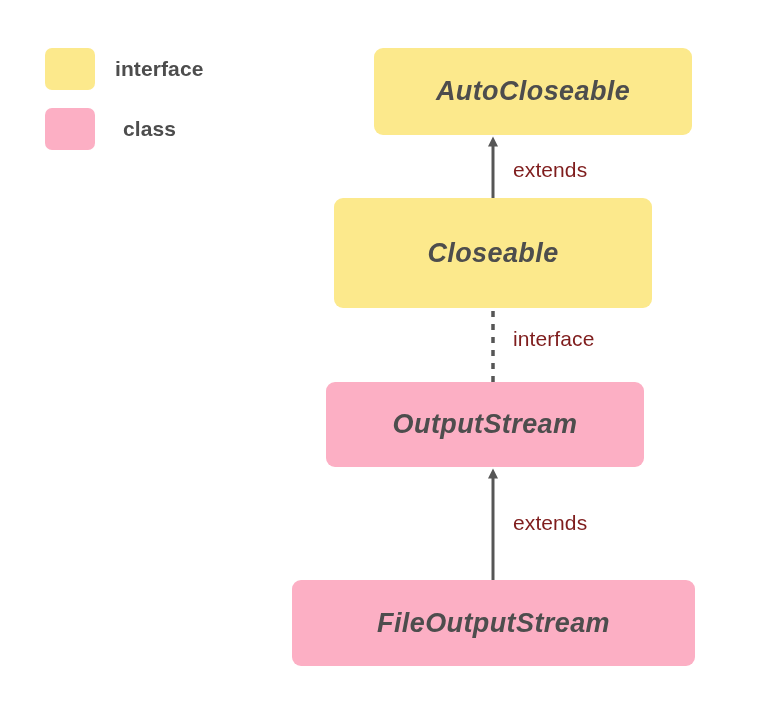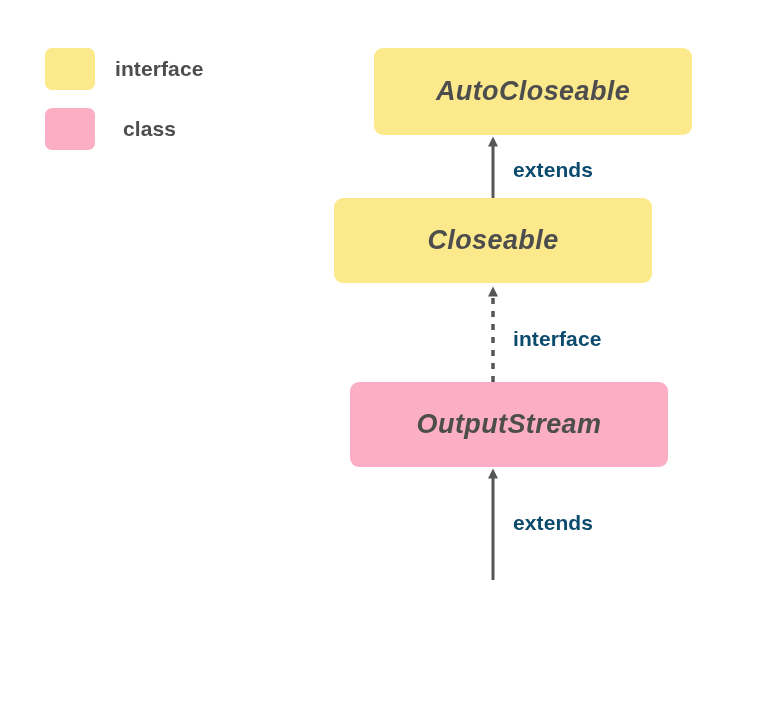--- a/index.html
+++ b/index.html
@@ -65,39 +65,39 @@
     font-weight: bold;
     font-style: italic;
     color: #4d4d4d;
     letter-spacing: 0.4px;
     white-space: nowrap;
   }
   .node.interface { background: #fce98c; }
   .node.cls       { background: #fcafc4; }
 
   #node-autocloseable   { left: 334px; top: 48px;  width: 318px; height: 87px; margin-left: 40px; }
-  #node-closeable       { left: 334px; top: 198px; width: 318px; height: 85px; }
-  #node-outputstream    { left: 350px; top: 382px; width: 318px; height: 85px; }
+  #node-closeable       { left: 334px; top: 198px; width: 318px; height: 110px; }
+  #node-outputstream    { left: 326px; top: 382px; width: 318px; height: 85px; }
   #node-fileoutputstream{ left: 292px; top: 580px; width: 403px; height: 86px; }
 
   
   .edge {
     position: absolute;
     left: 0;
     top: 0;
     width: 768px;
     height: 718px;
     overflow: visible;
     pointer-events: none;
   }
   .edge-label {
     position: absolute;
     font-size: 21px;
-    font-weight: 700;
-    color: #0c4a6e;
+    font-weight: 400;
+    color: #7f1d1d;
     white-space: nowrap;
     letter-spacing: 0.1px;
   }
   #edge-label-extends-top   { left: 513px; top: 158px; }
   #edge-label-implements    { left: 513px; top: 327px; }
   #edge-label-extends-bottom{ left: 513px; top: 511px; }
 </style>
 </head>
 <body>
 
@@ -143,14 +143,17 @@
   </div>
 
   <div class="node interface" id="node-closeable">
     <span class="node-label">Closeable</span>
   </div>
 
   <div class="node cls" id="node-outputstream">
     <span class="node-label">OutputStream</span>
   </div>
 
+  <div class="node cls" id="node-fileoutputstream">
+    <span class="node-label">FileOutputStream</span>
+  </div>
 
 </div>
 
 </body></html>

